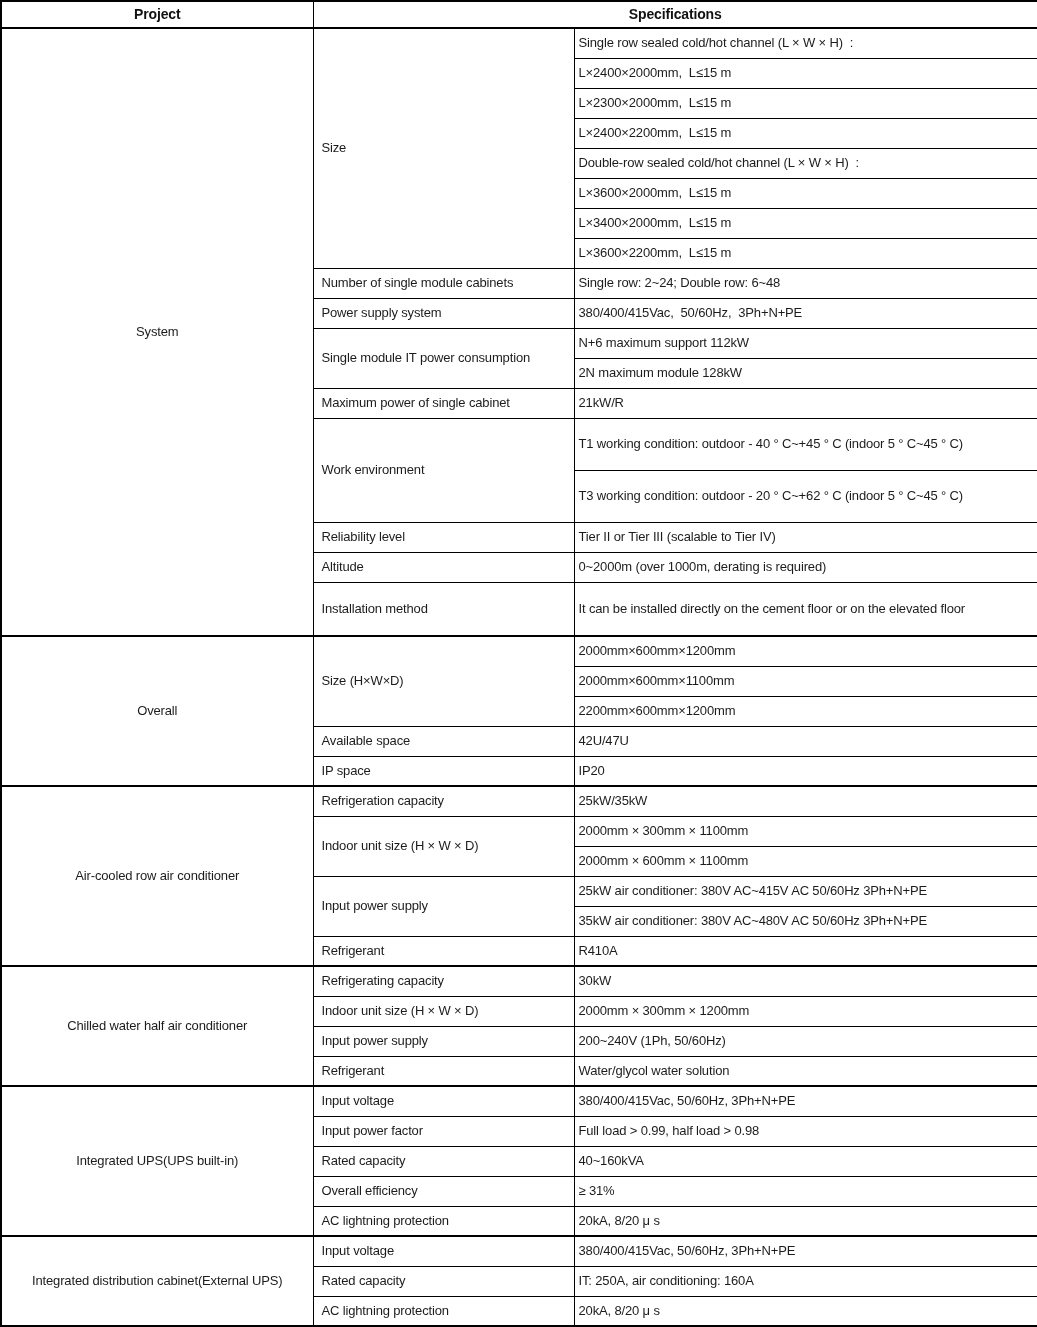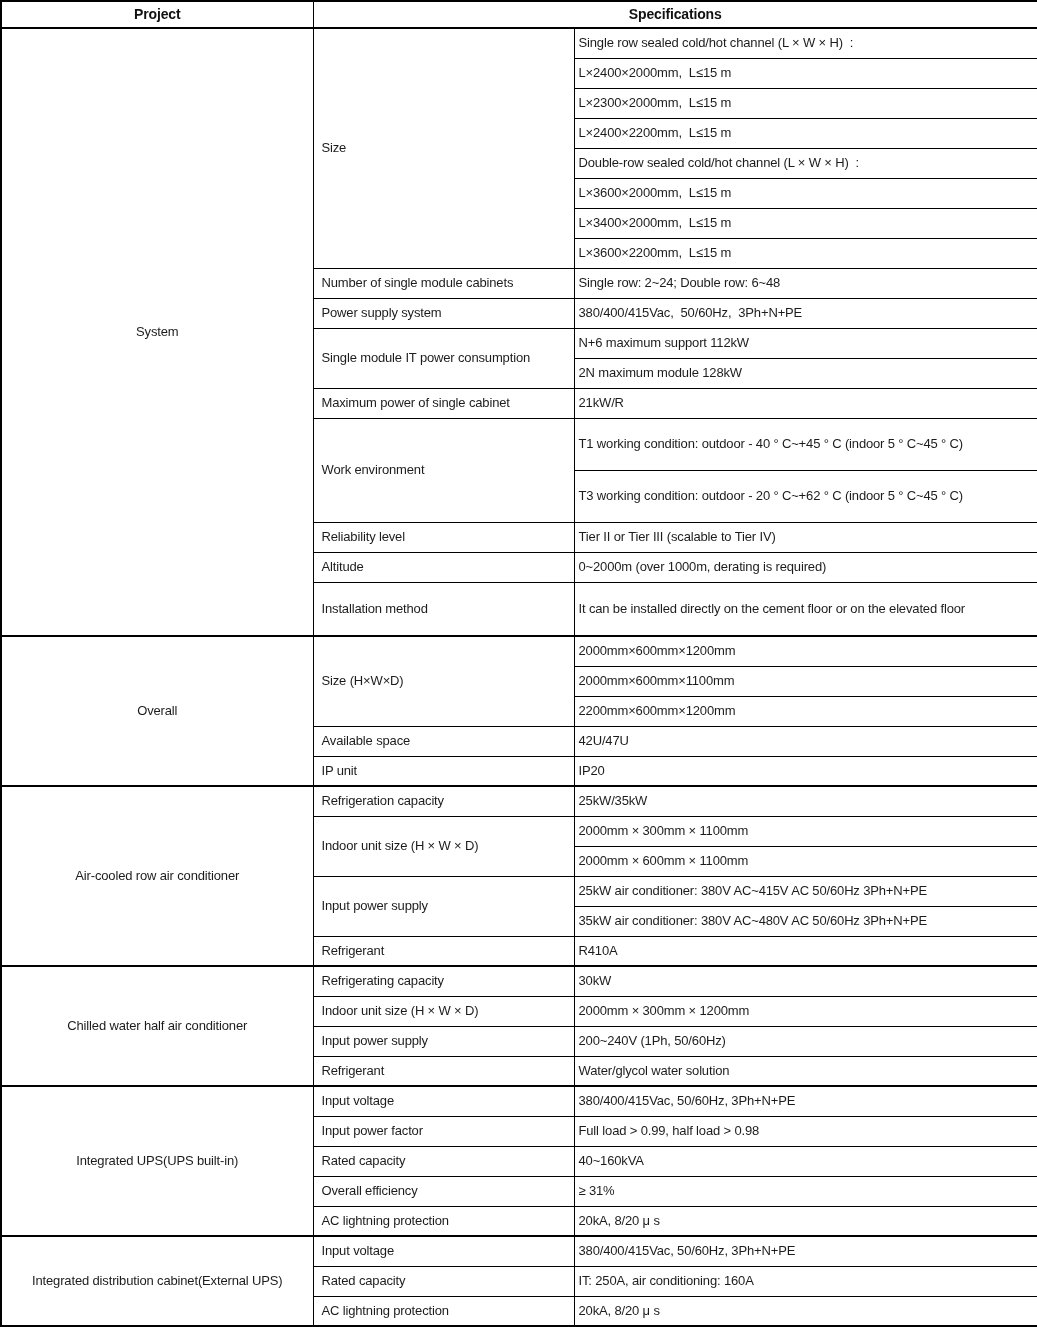--- a/index.html
+++ b/index.html
@@ -121,21 +121,21 @@
           <td class="value">2000mm×600mm×1100mm</td>
         </tr>
   <tr>
           <td class="value">2200mm×600mm×1200mm</td>
         </tr>
   <tr>
     <td class="label">Available space</td>
     <td class="value">42U/47U</td>
   </tr>
   <tr>
-    <td class="label">IP unit</td>
+    <td class="label">IP space</td>
     <td class="value">IP20</td>
   </tr>
 
   <tr class="sec">
     <td class="project" rowspan="6">Air-cooled row air conditioner</td>
     <td class="label">Refrigeration capacity</td>
     <td class="value">25kW/35kW</td>
   </tr>
   <tr>
     <td class="label" rowspan="2">Indoor unit size (H × W × D)</td>

